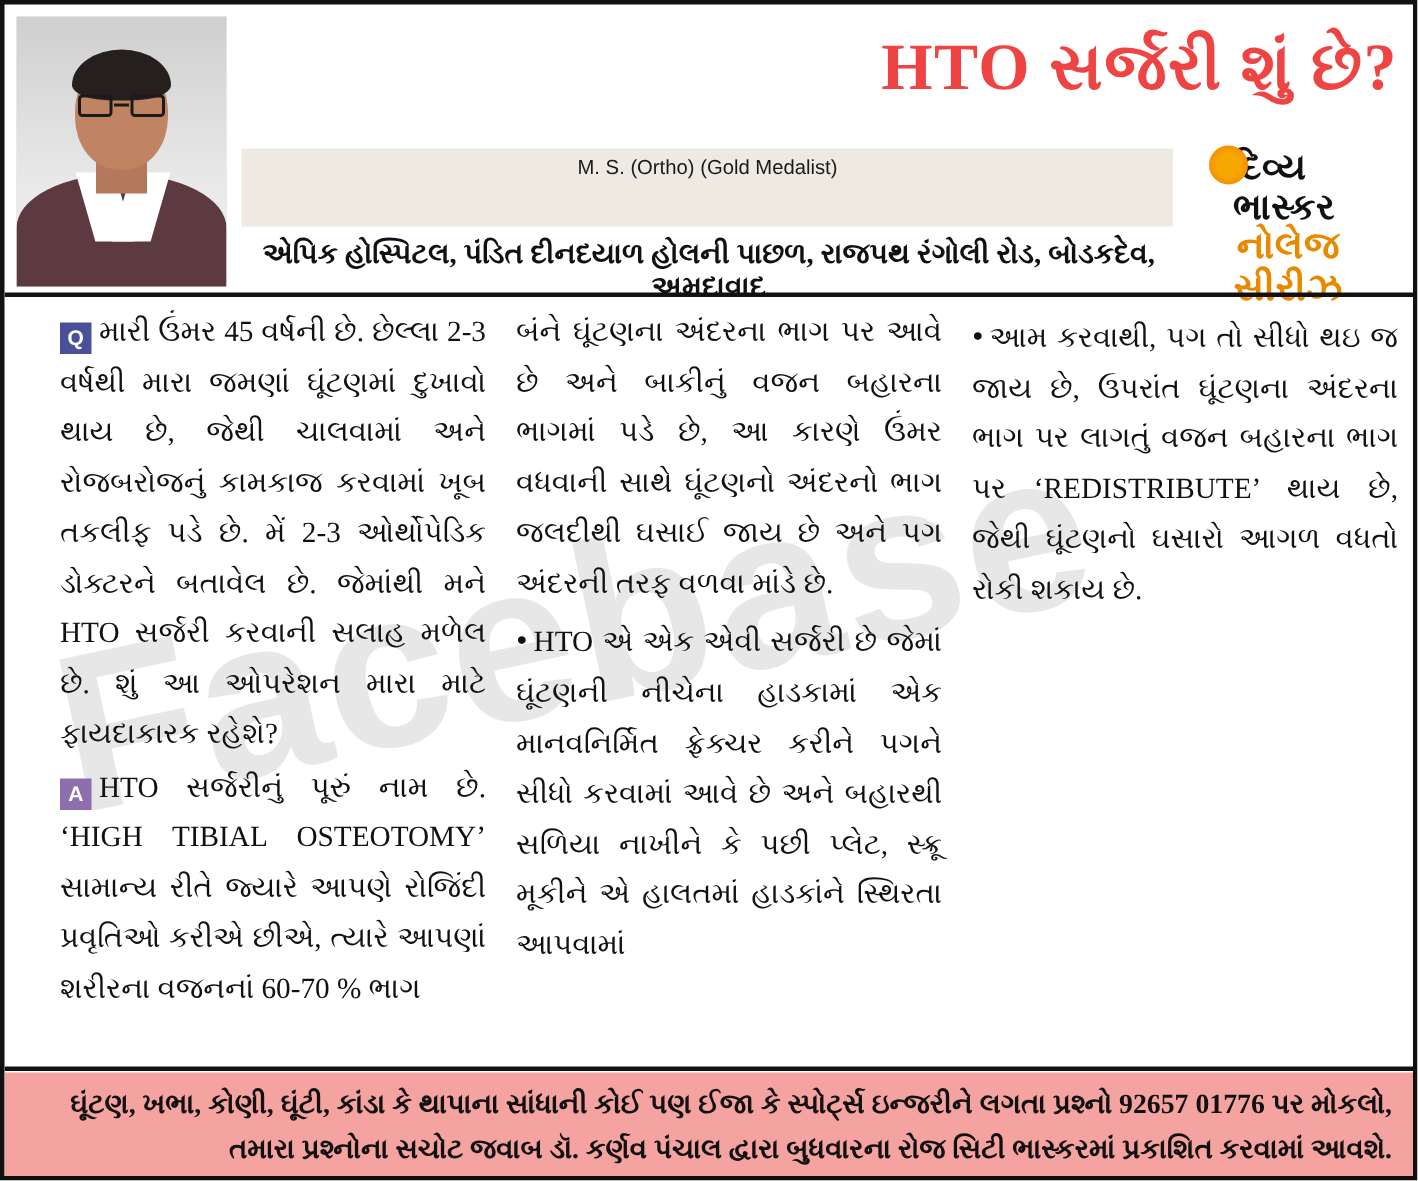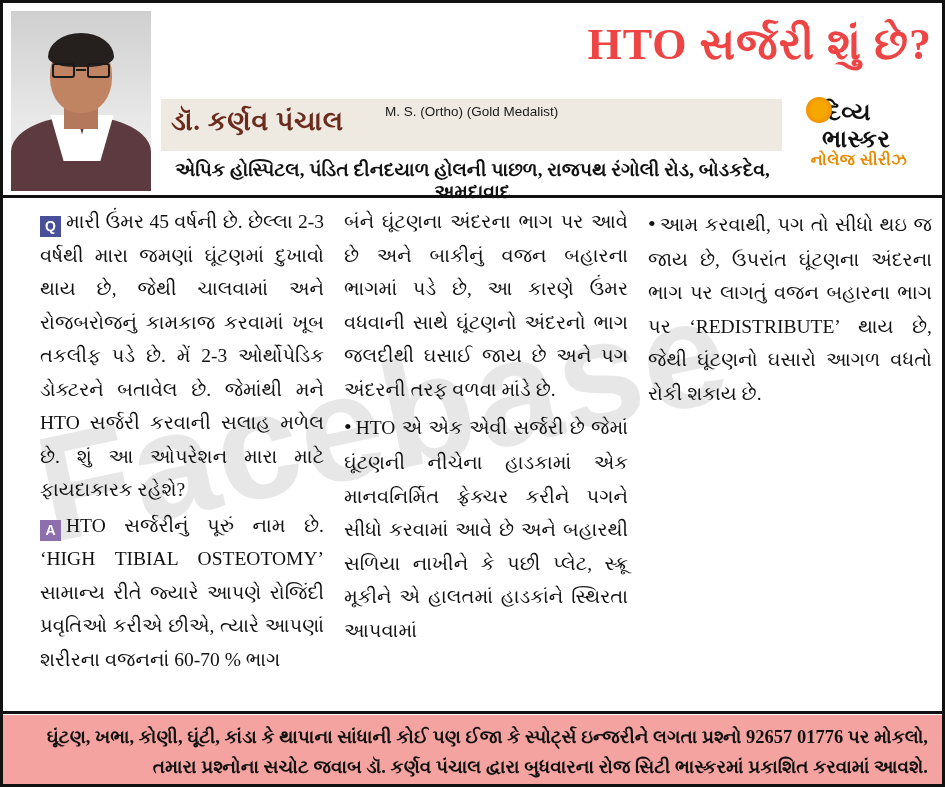--- a/index.html
+++ b/index.html
@@ -200,21 +200,21 @@
   }
   .brand .l1 {
     font-size: 24px;
     font-weight: bold;
     color: #111;
     letter-spacing: 0.5px;
     padding-left: 34px;
     text-align: left;
   }
   .brand .l2 {
-    font-size: 16px;
+    font-size: 25px;
     font-weight: bold;
     color: #e88a00;
     letter-spacing: 0.5px;
     margin-top: -2px;
   }
 
   
   .rule {
     position: absolute;
     left: 0;
@@ -302,21 +302,20 @@
       <div class="neck"></div>
       <div class="head"></div>
       <div class="hair"></div>
       <div class="glasses"></div>
       <div class="bridge"></div>
     </div>
 
     <div class="title">HTO સર્જરી શું છે?</div>
 
     <div class="docband"></div>
-    <div class="docname">ડૉ. કર્ણવ પંચાલ</div>
     <div class="docqual">
       <div>M. S. (Ortho) (Gold Medalist)</div>
     </div>
     <div class="docaddr">એપિક હોસ્પિટલ, પંડિત દીનદયાળ હોલની પાછળ, રાજપથ રંગોલી રોડ, બોડકદેવ, અમદાવાદ</div>
 
     <div class="brand">
       <div class="sun"></div>
       <div class="l1">દિવ્ય ભાસ્કર</div>
       <div class="l2">નોલેજ સીરીઝ</div>
     </div>

